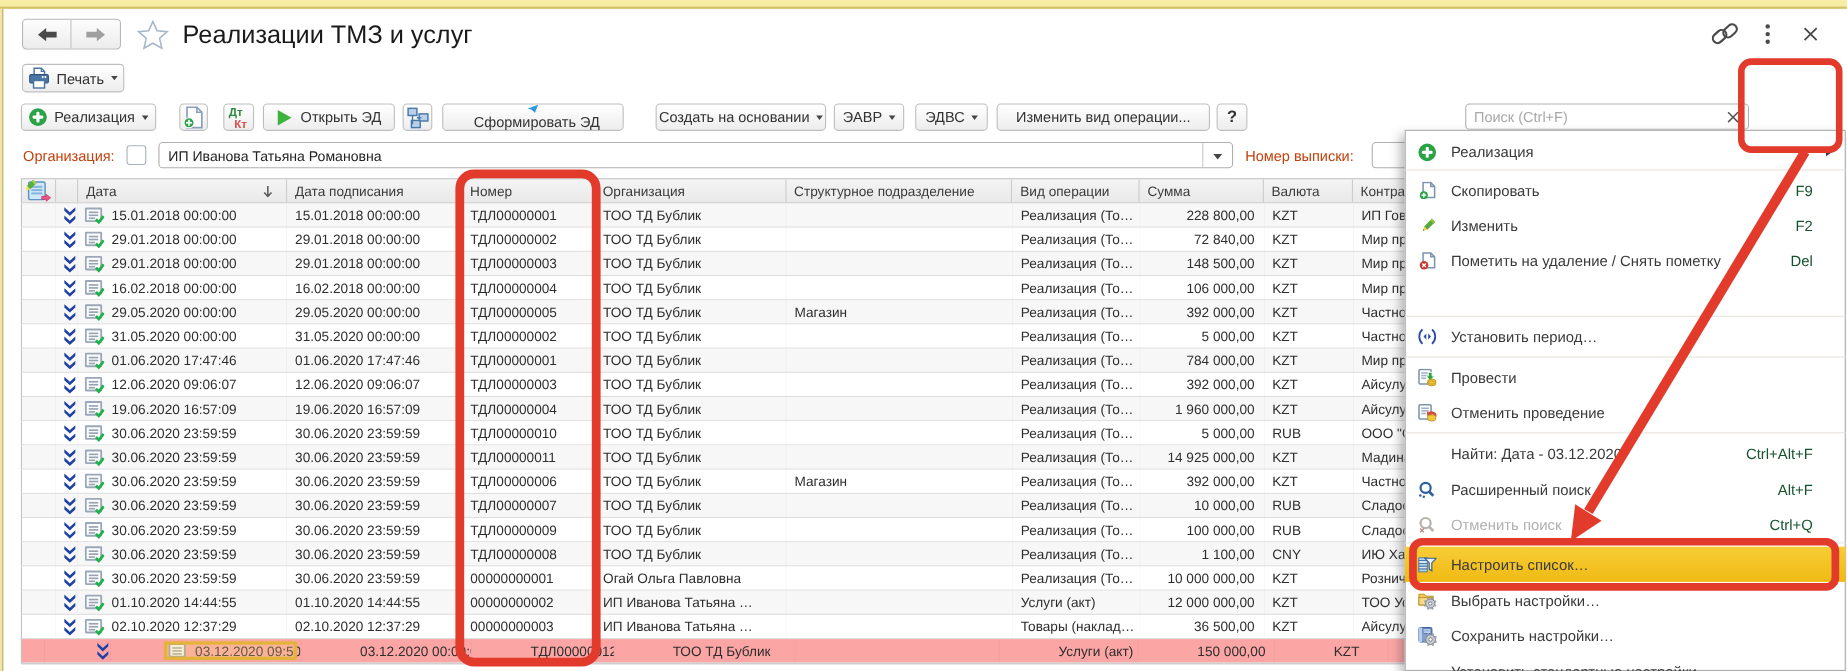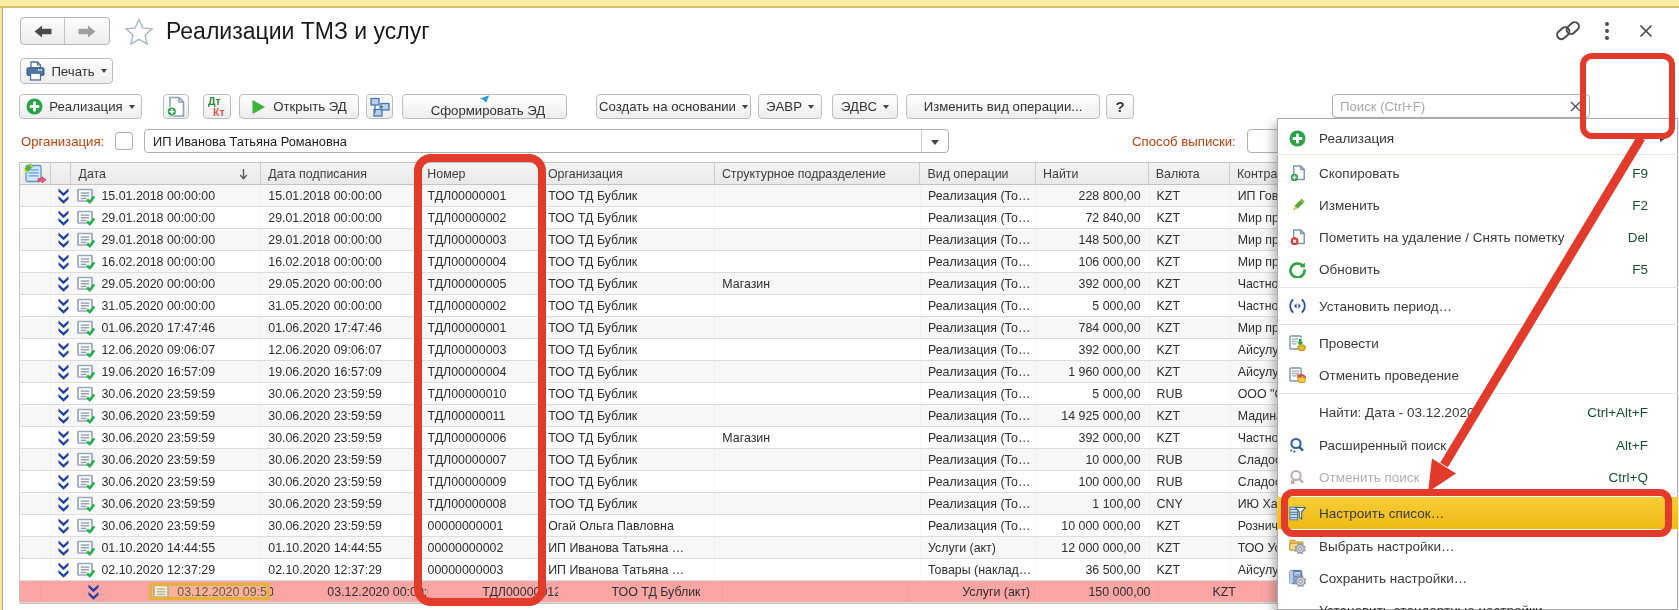--- a/index.html
+++ b/index.html
@@ -175,26 +175,26 @@
       <path d="M1 1 L10 10 M10 1 L1 10" stroke="#555" stroke-width="1.4"></path>
     </svg>
   </div>
 <div class="btn" style="left:1691px; top:94px; width:52px; height:24px; background:linear-gradient(#f2f2f2,#dfdfdf); outline:1px dotted #777; outline-offset:-4px;">
     <span>Еще</span>
     <span class="darr"></span>
   </div>
 
 <label class="flt" style="left:21px; top:134px;">Организация:</label>
 <div class="inp" style="left:115px; top:132px; width:18px; height:18px; border-radius:3px; border-color:#a9b2bc;"></div>
-<div class="inp" style="left:144px; top:129px; width:805px; height:24px;">
+<div class="inp" style="left:144px; top:129px; width:977px; height:24px;">
     <span style="position:absolute; left:8px; top:4px; font-size:12.8px; color:#222;">ИП Иванова Татьяна Романовна</span>
     <div style="position:absolute; right:26px; top:0; width:1px; height:100%; background:#c9c9c9;"></div>
     <div style="position:absolute; right:9px; top:10px; width:0; height:0; border-left:4px solid transparent; border-right:4px solid transparent; border-top:5px solid #444;"></div>
   </div>
-<label class="flt" style="left:1132px; top:134px;">Способ выписки:</label>
+<label class="flt" style="left:1132px; top:134px;">Номер выписки:</label>
 <div class="inp" style="left:1247px; top:129px; width:120px; height:24px;"></div>
 
 <div class="thead">
   <div class="th c0" style="padding-left:0; justify-content:center;">
       <svg width="25" height="21" viewBox="0 0 25 21">
         <rect x="4" y="2.5" width="15" height="16" rx="1.5" fill="#cfe7f8" stroke="#5a93c4" stroke-width="1.3"></rect>
         <rect x="6.5" y="6" width="10" height="1.7" fill="#7fb2dd"></rect>
         <rect x="6.5" y="9" width="10" height="1.7" fill="#7fb2dd"></rect>
         <rect x="6.5" y="12" width="10" height="1.7" fill="#7fb2dd"></rect>
         <g transform="rotate(45 6 6)">
@@ -207,21 +207,21 @@
     </div>
   <div class="th c1"></div>
   <div class="th c2">Дата<span style="position:absolute; right:12px; top:5px;"><svg width="9" height="12" viewBox="0 0 9 12">
           <path d="M4.5 1 V10 M1.2 7 L4.5 10.6 L7.8 7" fill="none" stroke="#5a5a5a" stroke-width="1.4"></path>
         </svg></span></div>
   <div class="th c3">Дата подписания</div>
   <div class="th c4">Номер</div>
   <div class="th c5">Организация</div>
   <div class="th c6">Структурное подразделение</div>
   <div class="th c7">Вид операции</div>
-  <div class="th c8">Найти</div>
+  <div class="th c8">Сумма</div>
   <div class="th c9">Валюта</div>
   <div class="th c10">Контрагент</div>
 </div>
 <div class="trow rowodd" style="top:185px">
     <div class="c c0"></div>
     <div class="c c1">
       <svg class="chev" width="11" height="16" viewBox="0 0 11 16">
         <g fill="#1e41a4">
           <path d="M0.5 0.5 L5.5 5 L10.5 0.5 L10.5 3.6 L5.5 8.2 L0.5 3.6 Z"></path>
           <path d="M0.5 8 L5.5 12.5 L10.5 8 L10.5 11.1 L5.5 15.7 L0.5 11.1 Z"></path>
@@ -853,30 +853,20 @@
         <span class="mic">
           <svg width="16" height="17" viewBox="0 0 16 17">
             <path d="M3.7 1 h7 l3.5 3.5 v10 h-10.5 z" fill="#fff" stroke="#7d94ac" stroke-width="1.4"></path>
             <path d="M10.7 1 v3.5 h3.5" fill="none" stroke="#7d94ac" stroke-width="1.4"></path>
             <circle cx="4.6" cy="12.2" r="3.9" fill="#cc3a30"></circle>
             <path d="M3 10.6 l3.2 3.2 M6.2 10.6 l-3.2 3.2" stroke="#fff" stroke-width="1.3"></path>
           </svg>
         </span>
         <span class="mtx">Пометить на удаление / Снять пометку</span>
         <span class="sc">Del</span>
-      </div>
-<div class="mi" style="top:135px">
-        <span class="mic">
-          <svg width="17" height="17" viewBox="0 0 17 17">
-            <path d="M14 5.2 A7 7 0 1 0 15.4 8.4" fill="none" stroke="#2da143" stroke-width="2.6"></path>
-            <path d="M15.8 1.5 L15.8 6.8 L10.6 6 Z" fill="#2da143"></path>
-          </svg>
-        </span>
-        <span class="mtx">Обновить</span>
-        <span class="sc">F5</span>
       </div>
 <div class="mi" style="top:172px">
         <span class="mic">
           <svg width="18" height="16" viewBox="0 0 18 16">
             <path d="M4.4 1 A9.5 9.5 0 0 0 4.4 15" fill="none" stroke="#2b4da8" stroke-width="1.8"></path>
             <path d="M13.6 1 A9.5 9.5 0 0 1 13.6 15" fill="none" stroke="#2b4da8" stroke-width="1.8"></path>
             <path d="M8.1 5 L5.4 8 L8.1 11 Z" fill="#2b4da8"></path>
             <path d="M9.9 5 L12.6 8 L9.9 11 Z" fill="#2b4da8"></path>
           </svg>
         </span>

